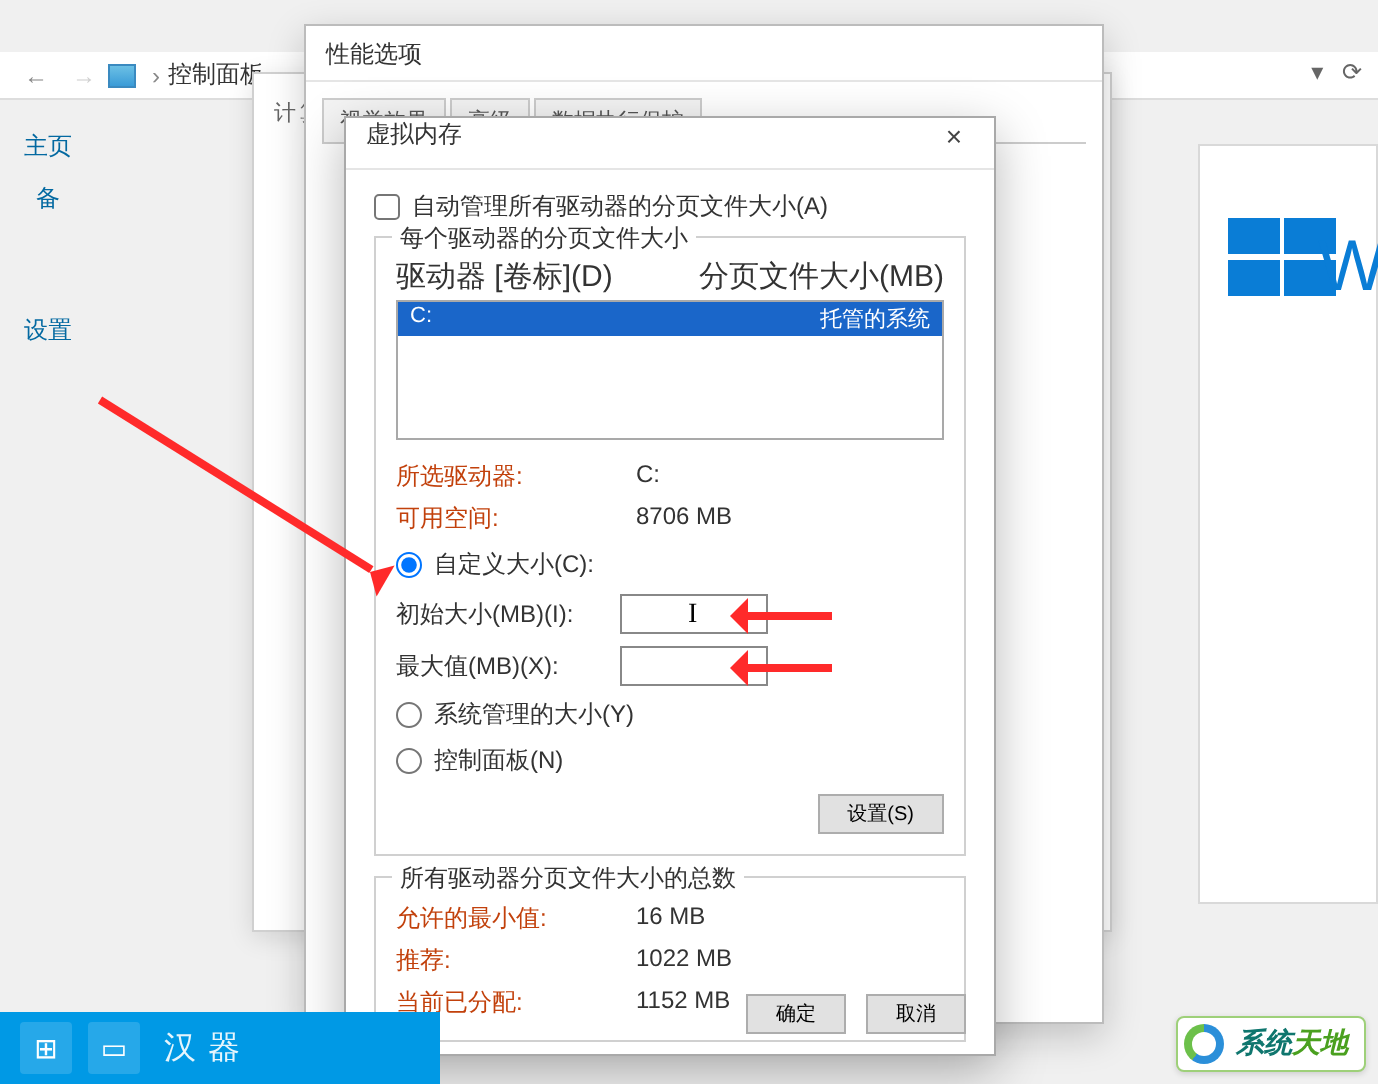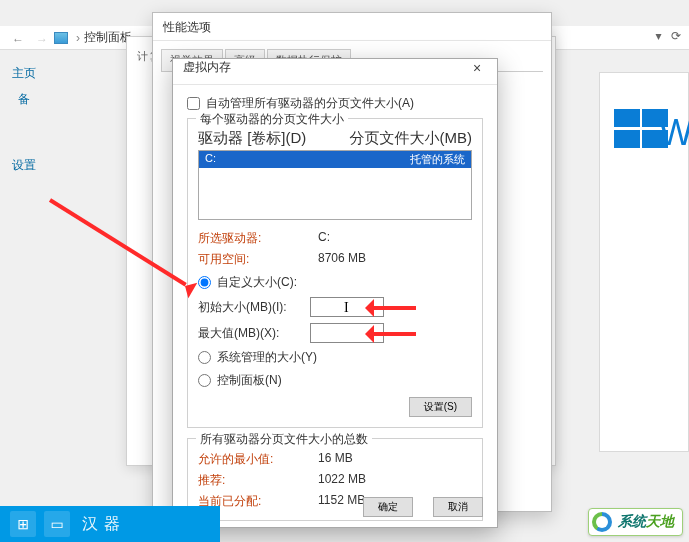--- a/index.html
+++ b/index.html
@@ -74,21 +74,21 @@
   .size-row { display:flex; align-items:center; margin-top:6px; }
   .size-row label { width: 112px; }
   .size-row input[type=text] { width: 74px; height: 20px; border:1px solid #888; padding: 0 4px; font-size:12px; }
 
   .set-btn-row { text-align:right; margin-top:8px; }
   .wbtn { border:1px solid #adadad; background:#e1e1e1; padding: 2px 14px; font-size:10px; cursor:pointer; }
 
   .totals { margin-top: 4px; }
   .totals .kv .k { width: 120px; }
 
-  .dlg-buttons { position:absolute; bottom:10px; right:14px; display:flex; gap:20px; }
+  .dlg-buttons { position:absolute; bottom:10px; right:14px; display:flex; gap:10px; }
 
   
   .taskbar { position:absolute; left:0; bottom:0; width: 220px; height: 36px; background:#0099e5; display:flex; align-items:center; padding-left:6px; }
   .taskbar .icon { width: 26px; height: 26px; margin: 0 4px; background:rgba(255,255,255,0.15); border-radius:2px; display:flex; align-items:center; justify-content:center; color:#fff; font-size:14px; }
   .taskbar .label { color:#fff; margin-left:8px; font-size:16px; letter-spacing: 6px; opacity:0.9; }
 
   
   .arrow { position:absolute; pointer-events:none; }
   .arrow-line { position:absolute; height:4px; background:#ff2a2a; transform-origin: left center; }
 

